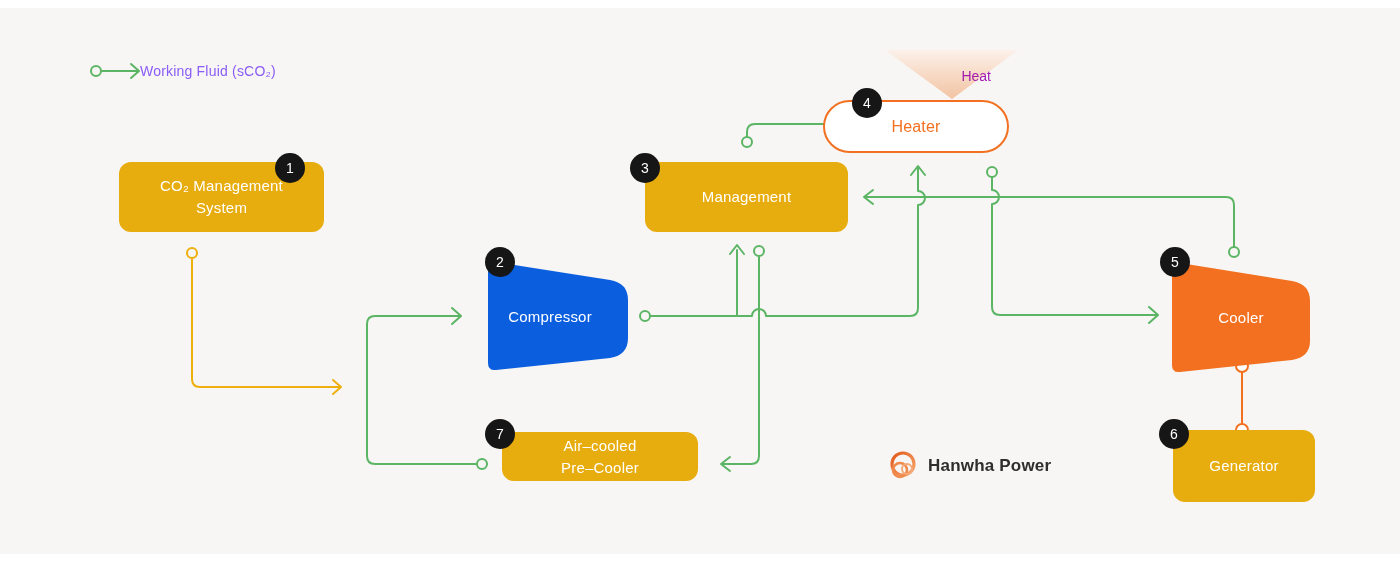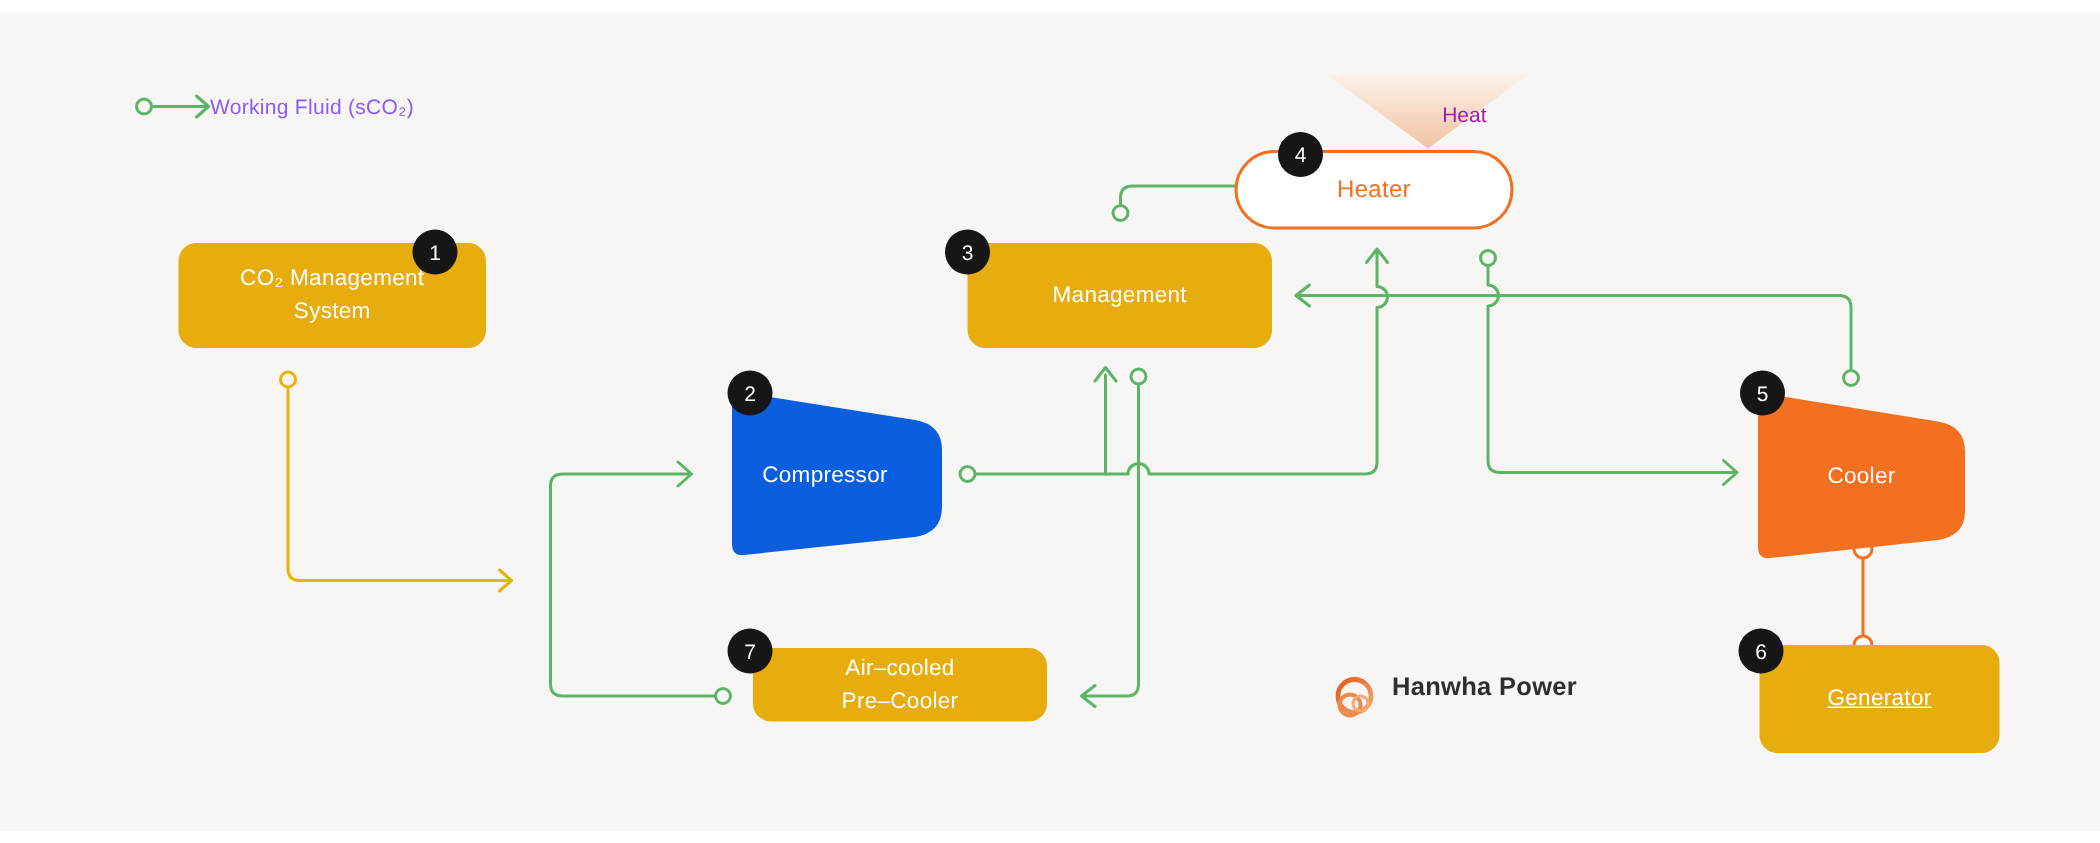--- a/index.html
+++ b/index.html
@@ -13,21 +13,21 @@
         align-items:center;justify-content:center;color:#FFFFFF;font-size:15px;line-height:22px;
         letter-spacing:.2px;text-align:center;}
   .node.yellow{background:#E7AC0D;}
   .node.heater{background:#FFFFFF;border:2px solid #F2701F;border-radius:28px;color:#F2701F;font-size:16px;}
   .shape-label{position:absolute;display:flex;align-items:center;justify-content:center;
         color:#fff;font-size:15px;letter-spacing:.2px;}
   .badge{position:absolute;width:30px;height:30px;border-radius:50%;background:#161616;color:#fff;
         display:flex;align-items:center;justify-content:center;font-size:14px;}
   .legend-label{position:absolute;left:140px;top:63px;color:#8b5cf6;font-size:14px;letter-spacing:.2px;}
   .heat-label{position:absolute;left:911px;top:68px;width:80px;text-align:right;color:#a21caf;font-size:14px;}
-  .logo{position:absolute;left:886px;top:448px;display:flex;align-items:flex-start;gap:6px;}
+  .logo{position:absolute;left:886px;top:448px;display:flex;align-items:center;gap:6px;}
   .logo-text{color:#2E2E2E;font-size:17px;font-weight:bold;letter-spacing:.2px;}
 </style>
 </head>
 <body>
 
 <div class="stage">
   <div class="edge-strip top"></div>
   <div class="edge-strip bottom"></div>
 
   <svg class="wires" width="1400" height="562" viewBox="0 0 1400 562">
@@ -101,21 +101,21 @@
 
   <div class="node heater" style="left:823px;top:100px;width:186px;height:53px;">
     <div>Heater</div>
   </div>
 
   <div class="node yellow" style="left:502px;top:432px;width:196px;height:49px;">
     <div>Air–cooled</div>
     <div>Pre–Cooler</div>
   </div>
 
-  <div class="node yellow" style="left:1173px;top:430px;width:160px;height:72px;text-decoration:underline;">
+  <div class="node yellow" style="left:1173px;top:430px;width:142px;height:72px;">
     <div>Generator</div>
   </div>
 
   <div class="shape-label" style="left:488px;top:262px;width:124px;height:108px;">Compressor</div>
   <div class="shape-label" style="left:1172px;top:262px;width:138px;height:110px;">Cooler</div>
 
   <div class="badge" style="left:275px;top:153px;">1</div>
   <div class="badge" style="left:485px;top:247px;">2</div>
   <div class="badge" style="left:630px;top:153px;">3</div>
   <div class="badge" style="left:852px;top:88px;">4</div>

